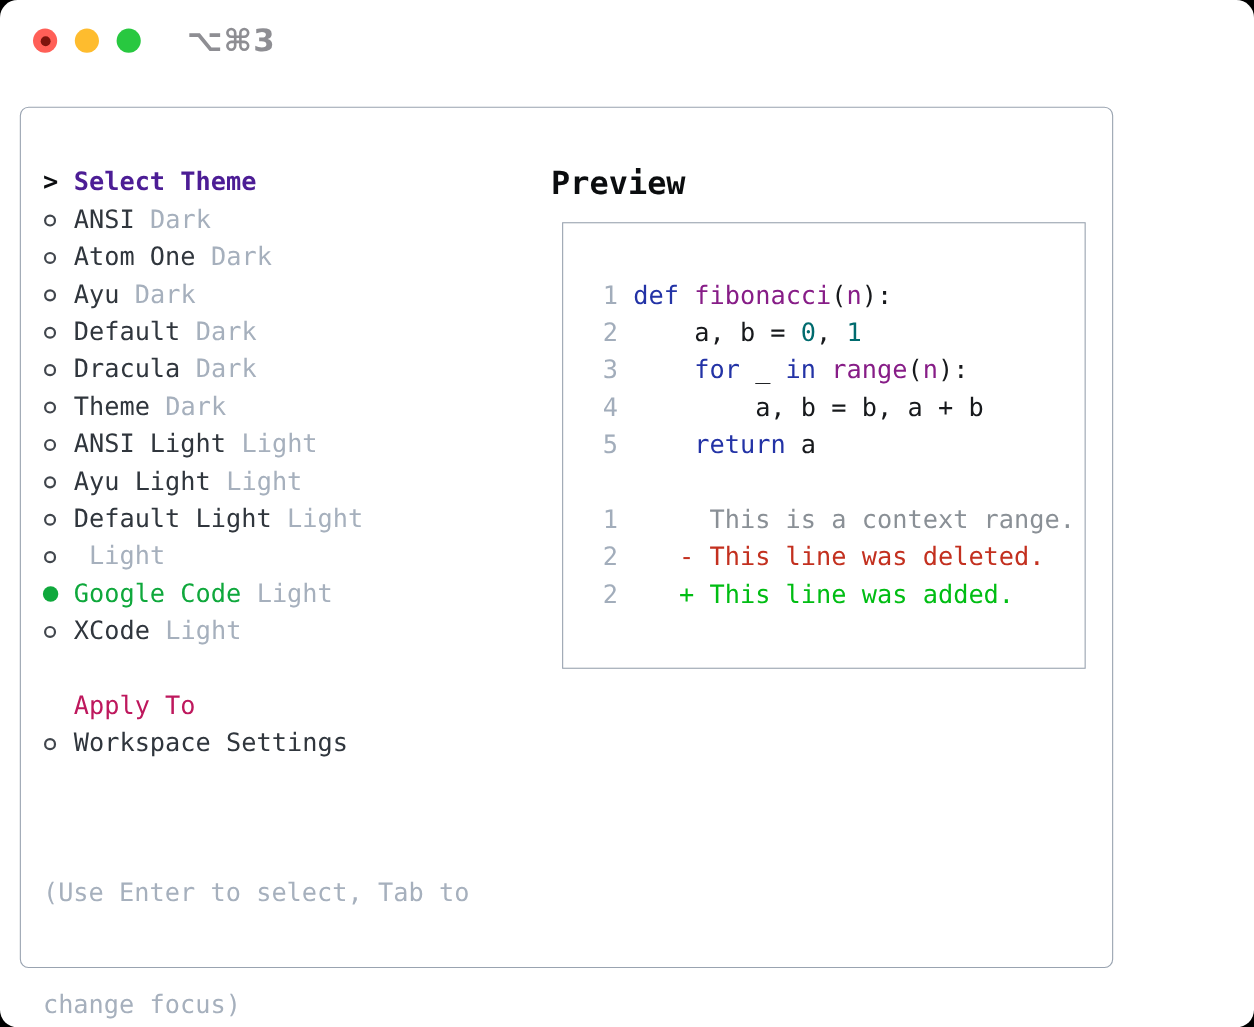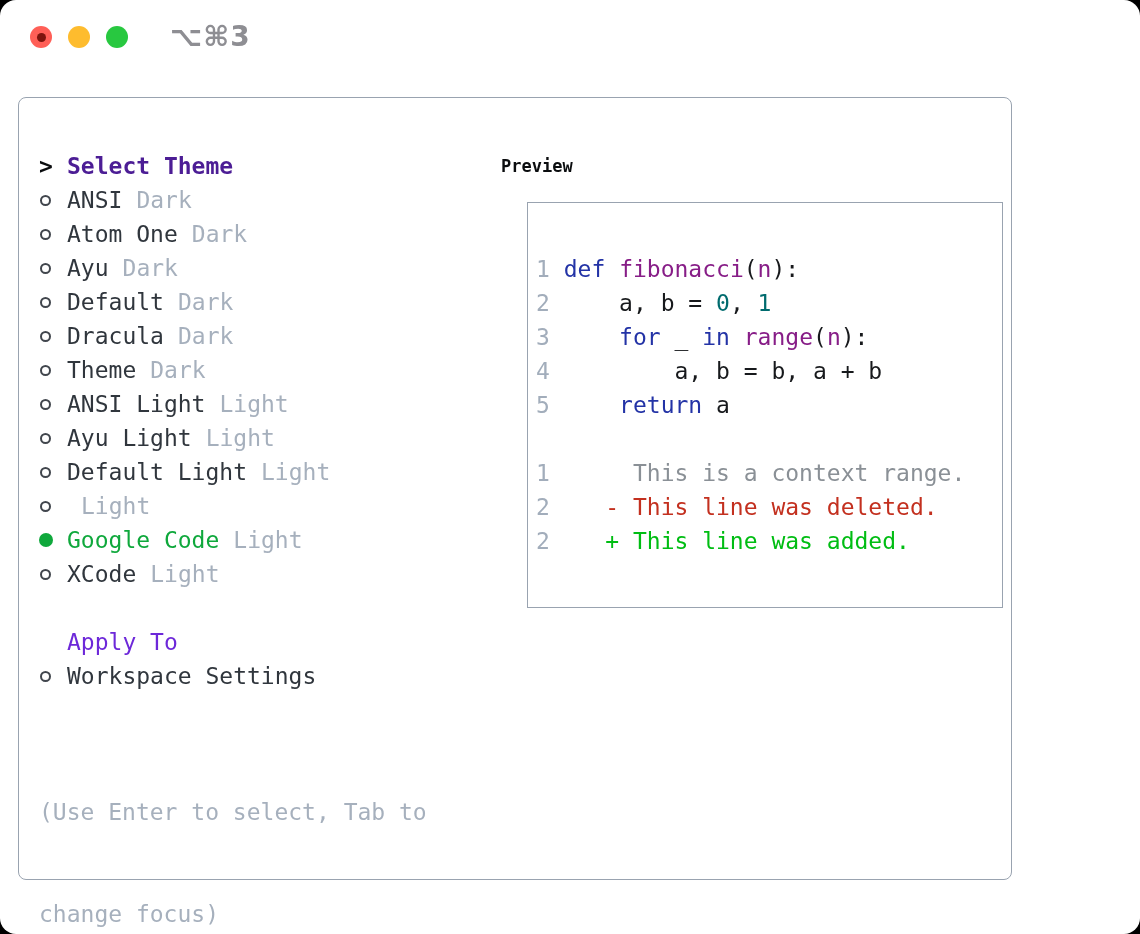--- a/index.html
+++ b/index.html
@@ -37,28 +37,28 @@
   .right-col{flex:1}
   .row{height:34px;display:flex;align-items:center;white-space:pre;font-size:23px}
   .marker{width:28px;flex:none;display:flex;align-items:center}
   .marker .arrow{font-weight:bold;color:#0b0d0f;font-size:23px}
   .circle{width:11px;height:11px;border:2px solid #41464d;border-radius:50%;margin-left:1px}
   .circle.sel{width:14px;height:14px;border:none;background:var(--accent);margin-left:0}
   .header-text{font-weight:bold;color:#4c1d95}
   .tname{color:var(--dark)}
   .tname.sel{color:var(--accent)}
   .tvariant{color:var(--muted);margin-left:14px}
-  .apply-header-text{color:#6d28d9}
+  .apply-header-text{color:#be185d}
   .help{margin-top:0;color:var(--muted);font-size:23px;line-height:34px;white-space:pre}
   
-  .preview-header{height:34px;display:flex;align-items:center;font-size:17px;font-weight:bold;color:#0b0d0f}
+  .preview-header{height:34px;display:flex;align-items:center;font-size:29px;font-weight:bold;color:#0b0d0f}
   .preview-box{
-    margin-top:19px;margin-left:26px;width:476px;height:406px;
+    margin-top:19px;margin-left:10px;width:476px;height:406px;
     border:1.5px solid var(--border);background:#fff;
-    padding:49px 0 0 8px;overflow:hidden;
+    padding:49px 0 0 36px;overflow:hidden;
   }
   .pline{height:34px;font-size:23px;line-height:34px;white-space:pre}
   .lnum{color:var(--lnum)}
   .kw{color:var(--kw)}
   .fn{color:var(--fn)}
   .tn{color:var(--tn)}
   .pl{color:var(--pl)}
   .ctx{color:var(--context)}
   .del{color:var(--deleted)}
   .add{color:var(--added)}

